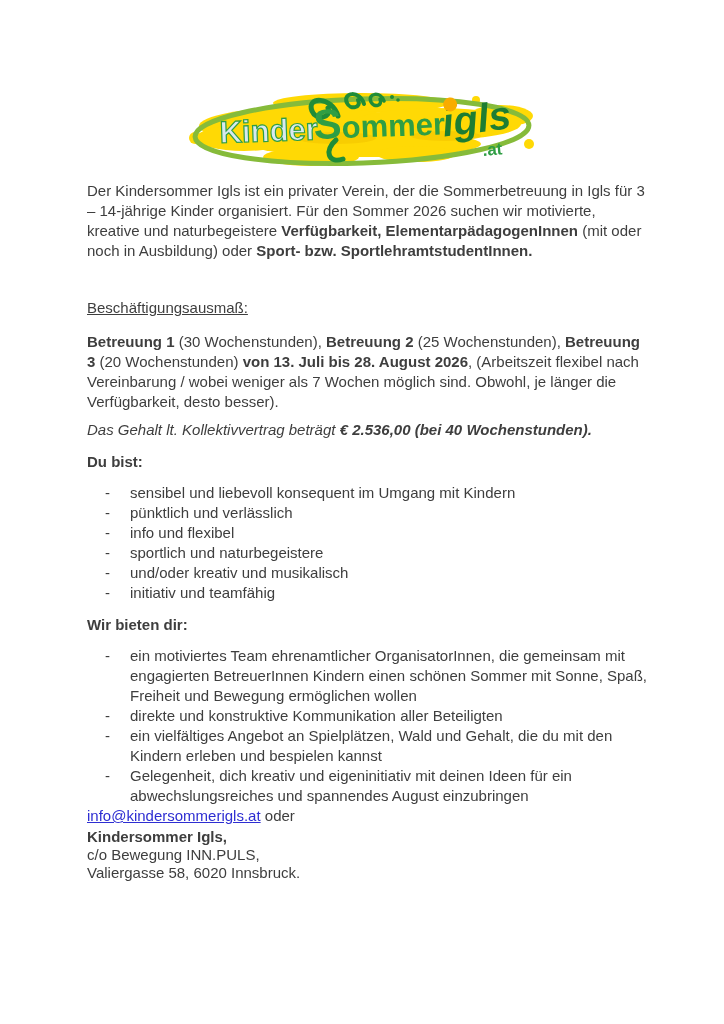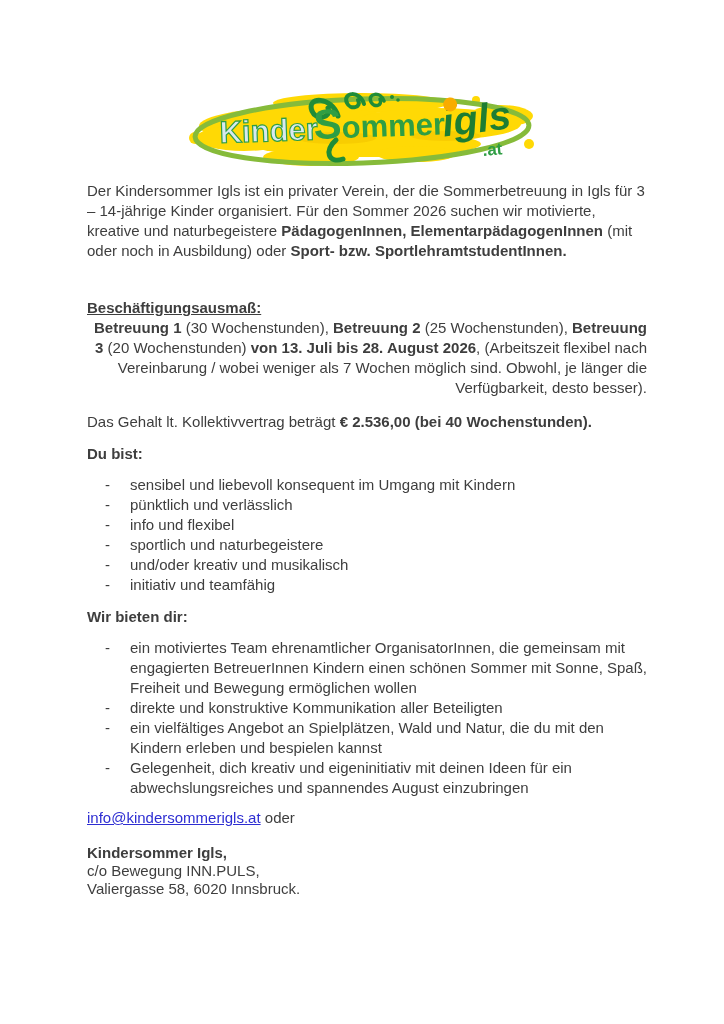--- a/index.html
+++ b/index.html
@@ -8,33 +8,33 @@
     font-family: "Liberation Sans", "DejaVu Sans", sans-serif;
     color: #3e3e3e; position: relative; overflow: hidden;
     margin: 0 auto;
   }
   .logo-wrap { padding-top: 86px; display: flex; justify-content: center; }
   .logo-wrap svg { width: 352px; height: 86px; }
   .content { width: 560px; padding-left: 87px; font-size: 15px; line-height: 20px; }
   p { margin: 0; }
   .b, .bold { font-weight: bold; }
   .intro        { margin-top: 9px; }
-  .heading-underline { margin-top: 37px; font-weight: bold; text-decoration: underline; }
-  .detail       { margin-top: 0; text-align: right; }
-  .salary       { margin-top: 14px; }
+  .heading-underline { margin-top: 37px; font-weight: normal; text-decoration: underline; }
+  .detail       { margin-top: 14px; }
+  .salary       { margin-top: 8px; font-style: italic; }
   .heading-bold { margin-top: 12px; font-weight: bold; }
   .bullets      { margin-top: 11px; }
   .bullet-item  { display: flex; }
   .bullet-dash  { width: 43px; padding-left: 18px; box-sizing: border-box; flex: none; }
   .bullet-text  { flex: 1; }
   .apply        { margin-top: 10px; }
-  .email-line   { margin-top: 10px; }
+  .email-line   { }
   .email-line a { color: #2e2ed2; text-decoration: underline; }
   .email-line span { white-space: pre-wrap; }
-  .address      { margin-top: 16px; line-height: 18px; }
+  .address      { margin-top: 2px; line-height: 18px; }
 </style>
 </head>
 <body>
 
 <div class="page">
 
   <div class="logo-wrap">
     <svg viewBox="0 0 352 86">
       <g fill="#FFD905">
         <ellipse cx="175" cy="17" rx="88" ry="10"></ellipse>
@@ -66,21 +66,21 @@
       <g transform="rotate(-7 262 50)">
         <text x="258" y="50" font-size="40" font-weight="bold" font-style="italic" fill="#1D7D33">igls</text>
         <circle cx="268" cy="19" r="7" fill="#F9AC00"></circle>
       </g>
       <text x="297" y="70" font-size="17" font-weight="bold" fill="#2F9E44" transform="rotate(-5 297 70)">.at</text>
     </svg>
   </div>
 
   <div class="content">
 
-    <p class="intro"><span>Der Kindersommer Igls ist ein privater Verein, der die Sommerbetreuung in Igls für 3 – 14-jährige Kinder organisiert. Für den Sommer 2026 suchen wir motivierte, kreative und naturbegeistere </span><span class="b">PädagogenInnen, ElementarpädagogenInnen</span><span> (mit oder noch in Ausbildung) oder </span><span class="b">Sport- bzw. SportlehramtstudentInnen.</span></p>
+    <p class="intro"><span>Der Kindersommer Igls ist ein privater Verein, der die Sommerbetreuung in Igls für 3 – 14-jährige Kinder organisiert. Für den Sommer 2026 suchen wir motivierte, kreative und naturbegeistere </span><span class="b">Verfügbarkeit, ElementarpädagogenInnen</span><span> (mit oder noch in Ausbildung) oder </span><span class="b">Sport- bzw. SportlehramtstudentInnen.</span></p>
 
     <p class="heading-underline">Beschäftigungsausmaß:</p>
 
     <p class="detail"><span class="b">Betreuung 1</span><span> (30 Wochenstunden), </span><span class="b">Betreuung 2</span><span> (25 Wochenstunden), </span><span class="b">Betreuung 3</span><span> (20 Wochenstunden) </span><span class="b">von 13. Juli bis 28. August 2026</span><span>, (Arbeitszeit flexibel nach Vereinbarung / wobei weniger als 7 Wochen möglich sind. Obwohl, je länger die Verfügbarkeit, desto besser).</span></p>
 
     <p class="salary"><span>Das Gehalt lt. Kollektivvertrag beträgt </span><span class="b">€ 2.536,00 (bei 40 Wochenstunden).</span></p>
 
     <p class="heading-bold">Du bist:</p>
 
     <div class="bullets">
@@ -116,21 +116,21 @@
         <div class="bullet-item">
           <span class="bullet-dash">-</span>
           <span class="bullet-text">ein motiviertes Team ehrenamtlicher OrganisatorInnen, die gemeinsam mit engagierten BetreuerInnen Kindern einen schönen Sommer mit Sonne, Spaß, Freiheit und Bewegung ermöglichen wollen</span>
         </div>
         <div class="bullet-item">
           <span class="bullet-dash">-</span>
           <span class="bullet-text">direkte und konstruktive Kommunikation aller Beteiligten</span>
         </div>
         <div class="bullet-item">
           <span class="bullet-dash">-</span>
-          <span class="bullet-text">ein vielfältiges Angebot an Spielplätzen, Wald und Natur, die du mit den Kindern erleben und bespielen kannst</span>
+          <span class="bullet-text">ein vielfältiges Angebot an Spielplätzen, Wald und Gehalt, die du mit den Kindern erleben und bespielen kannst</span>
         </div>
         <div class="bullet-item">
           <span class="bullet-dash">-</span>
           <span class="bullet-text">Gelegenheit, dich kreativ und eigeninitiativ mit deinen Ideen für ein abwechslungsreiches und spannendes August einzubringen</span>
         </div>
       </div>
 
 
     <p class="email-line"><a href="#">info@kindersommerigls.at</a><span> oder</span></p>
 

